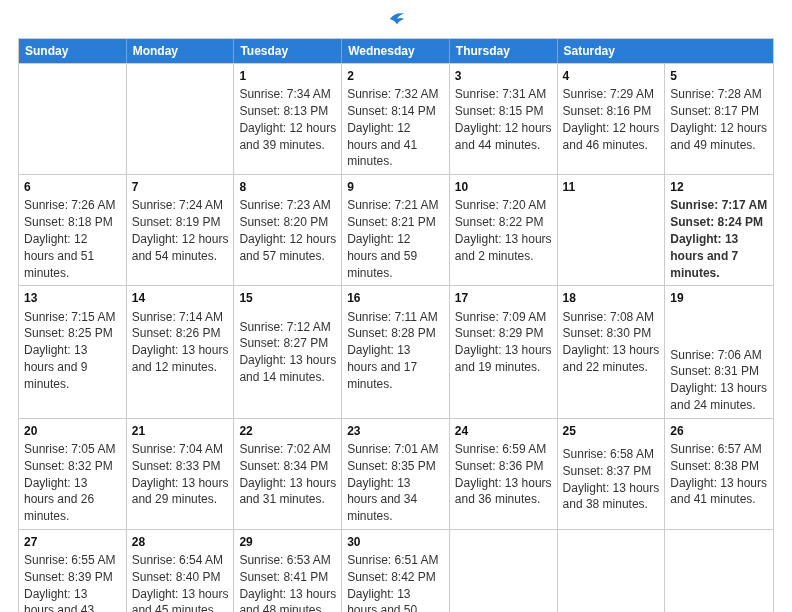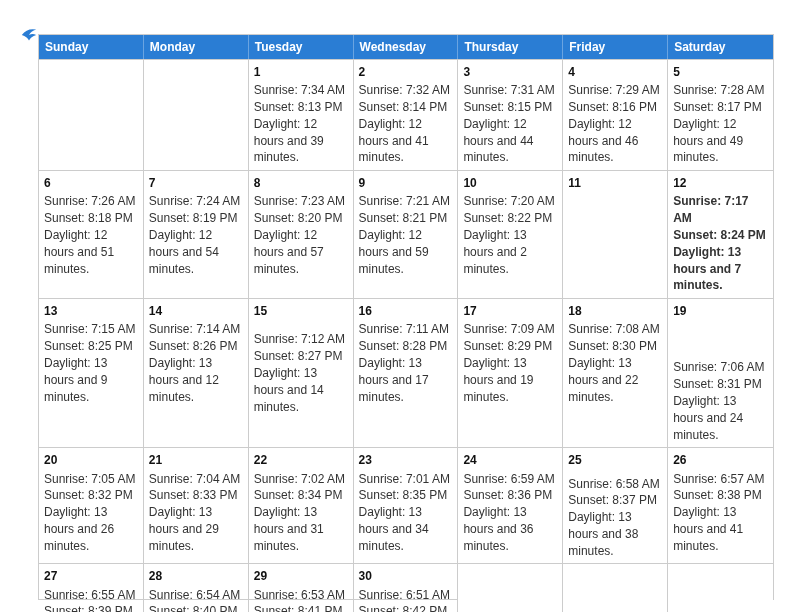--- a/index.html
+++ b/index.html
@@ -6,22 +6,24 @@
     body {
       font-family: Arial, sans-serif;
       background: #fff;
       width: 792px;
       height: 612px;
       overflow: hidden;
     }
     .page {
       width: 792px;
       height: 612px;
-      padding: 34px 18px 12px 18px;
-      display: flex;
+      padding: 18px 18px 12px 18px;
+      display: flex;
+      flex-direction: column;
+      align-items: center;
     }
     .header {
       display: flex;
       justify-content: space-between;
       align-items: flex-start;
       margin-bottom: 10px;
     }
     .logo {
       display: flex;
       flex-direction: column;
@@ -130,21 +132,20 @@
     </div>
   </div>
 
   <div class="calendar">
     <div class="cal-header-row">
     <div class="cal-header-cell">Sunday</div>
         <div class="cal-header-cell">Monday</div>
         <div class="cal-header-cell">Tuesday</div>
         <div class="cal-header-cell">Wednesday</div>
         <div class="cal-header-cell">Thursday</div>
-        <div class="cal-header-cell">Friday</div>
         <div class="cal-header-cell">Saturday</div>
       </div>
     <div class="cal-body">
     <div class="cal-week">
           <div class="cal-cell empty"></div>
           <div class="cal-cell empty"></div>
           <div class="cal-cell">
             <span class="day-num">1</span>
             <div class="cell-info" style="white-space: pre-line;">Sunrise: 7:34 AM
 Sunset: 8:13 PM

